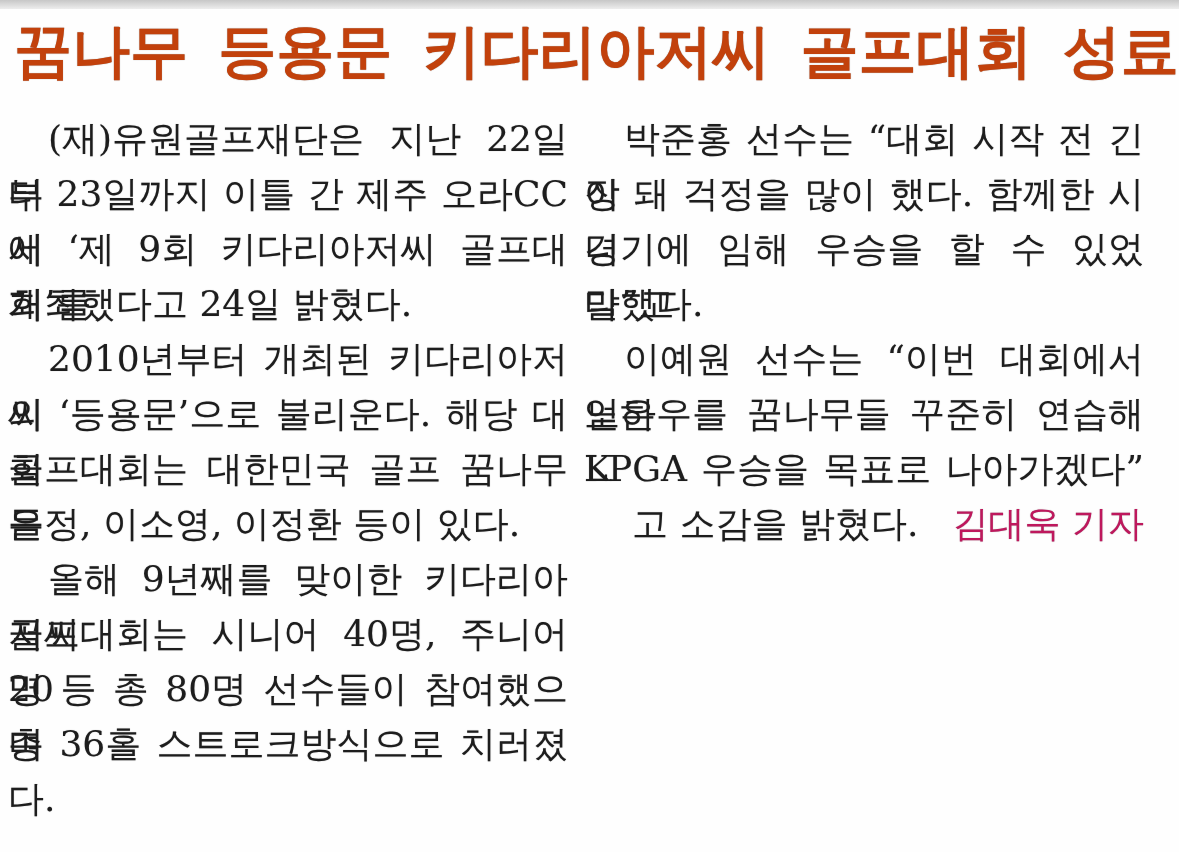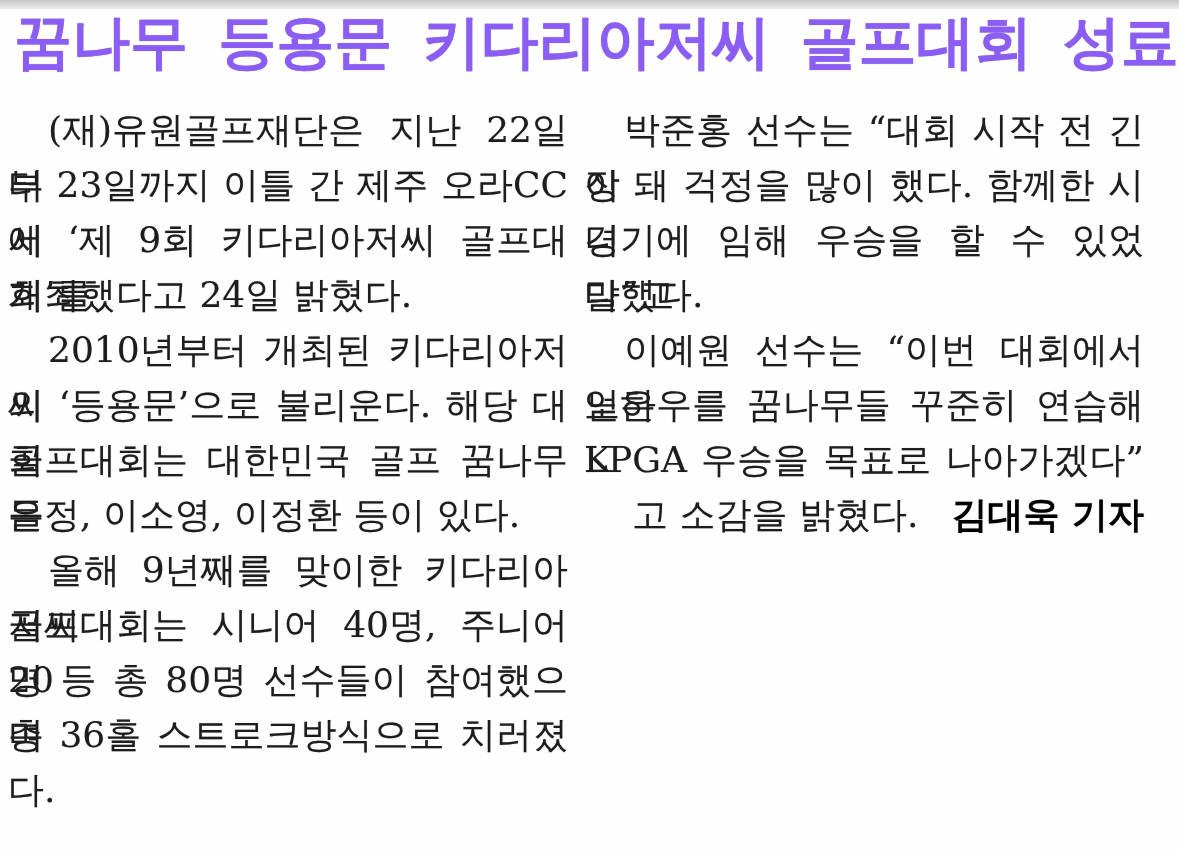--- a/index.html
+++ b/index.html
@@ -15,25 +15,25 @@
     overflow: hidden;
     font-family: "DejaVu Serif", "Liberation Serif", serif;
   }
   .scan-strip {
     position: absolute;
     top: 0; left: 0;
     width: 100%; height: 9px;
     background: linear-gradient(to bottom, #c7c7c7, #ededed);
   }
   .headline {
-    margin: 11px 10px 0 14px;
+    margin: 20px 10px 0 14px;
     font-size: 58px;
     font-weight: 800;
     line-height: 1.08;
-    color: #8b5cf6;
+    color: #c2410c;
     letter-spacing: 0px;
     word-spacing: 10px;
     white-space: nowrap;
     text-shadow: 0 0 1px rgba(30,30,30,0.45);
   }
   .columns {
     display: flex;
     gap: 16px;
     padding: 0 12px 0 8px;
     margin-top: 28px;
@@ -56,21 +56,21 @@
     text-align: justify;
     text-align-last: justify;
   }
   .ind { text-indent: 40px; }
   .final-row {
     display: flex;
     justify-content: space-between;
     align-items: baseline;
     margin-left: 48px;
   }
-  .reporter { font-weight: bold; color: #000000; }
+  .reporter { font-weight: normal; color: #be185d; }
 </style>
 </head>
 <body>
 
 <div class="page">
   <div class="scan-strip"></div>
 
   <h1 class="headline">꿈나무 등용문 키다리아저씨 골프대회 성료</h1>
 
   <div class="columns">

